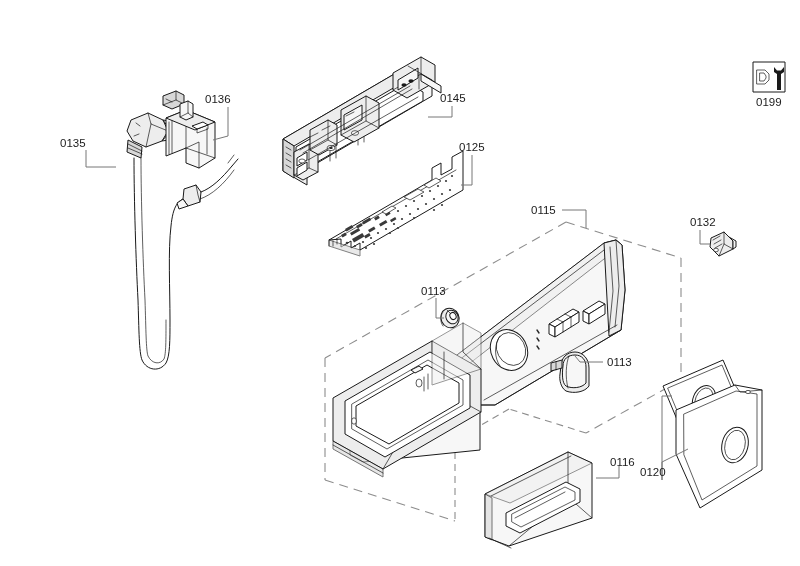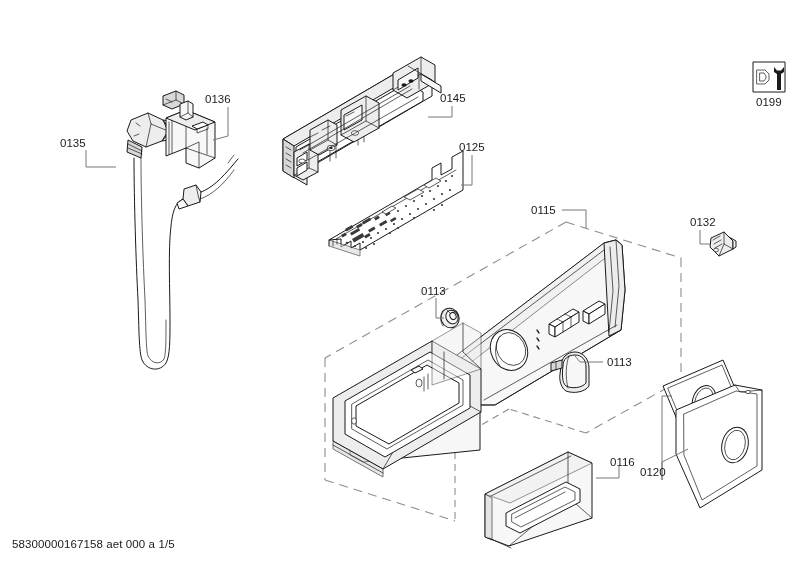--- a/index.html
+++ b/index.html
@@ -472,15 +472,14 @@
     </g>
     <g class="lead">
       <path d="M662 417 L662 396 L672 396"></path>
       <path d="M662 480 L662 462 L688 449"></path>
       <path d="M662 417 L662 480"></path>
     </g>
     <text class="plabel" x="640" y="476">0120</text>
 
   </svg>
 
-  <div class="footer-text">58300000167158 aet 000 a 1/5</div>
 
 </div>
 
 </body></html>

